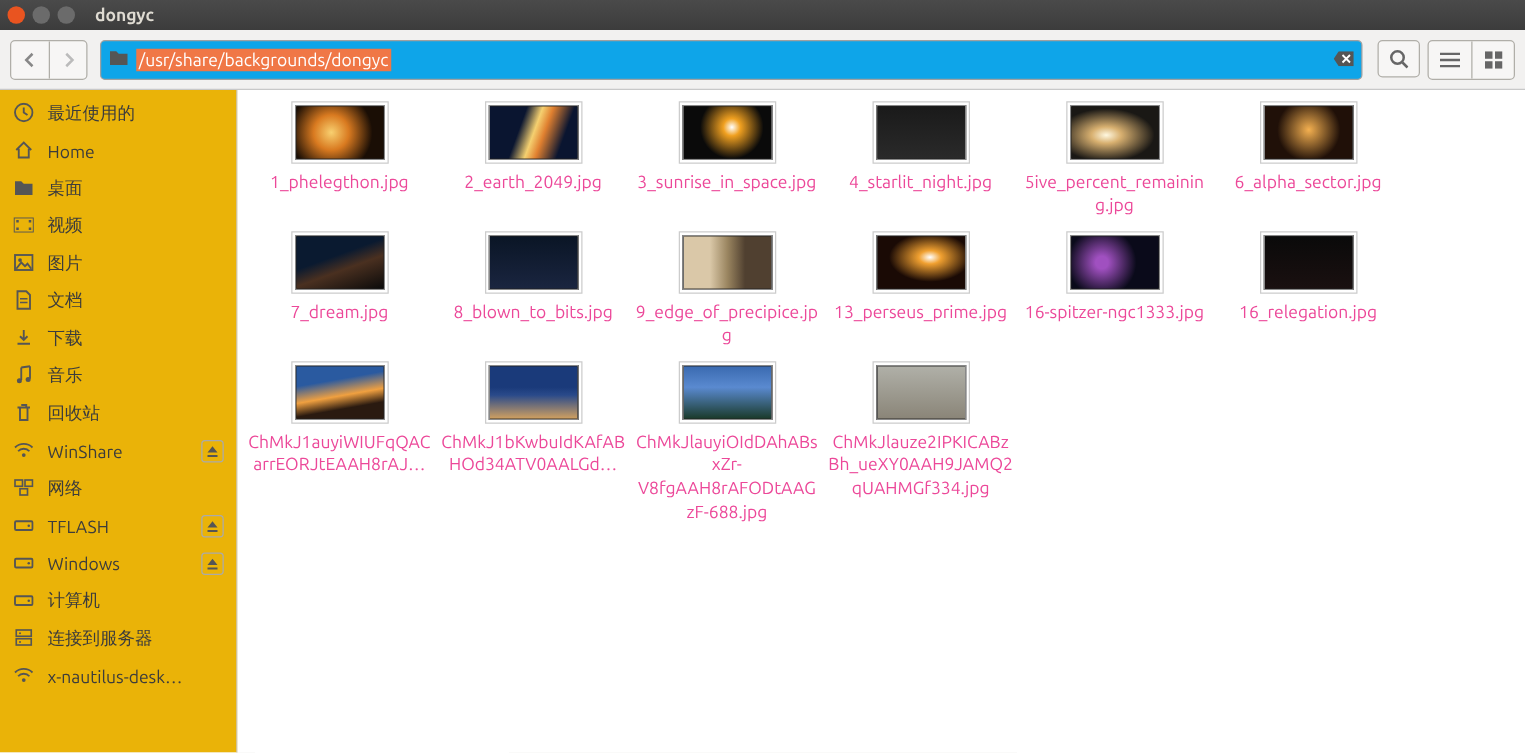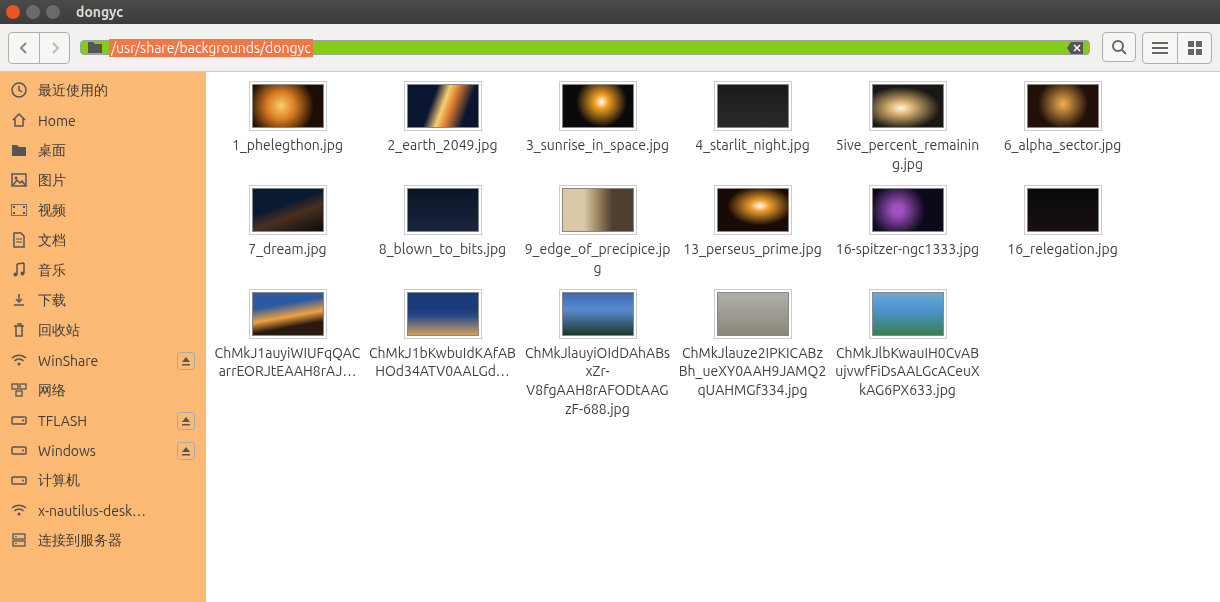--- a/index.html
+++ b/index.html
@@ -9,45 +9,45 @@
 .winbtn { width: 14px; height: 14px; border-radius: 50%; margin-right: 6px; display: inline-block; }
 .winbtn.close { background: #e95420; }
 .winbtn.min { background: #6b6b6b; }
 .winbtn.max { background: #6b6b6b; }
 .titlebar-title { color: #dfdbd2; font-weight: bold; font-size: 14px; margin-left: 10px; }
 
 .toolbar { height: 48px; background: #f2f1f0; display: flex; align-items: center; padding: 0 8px; border-bottom: 1px solid #c8c8c8; }
 .navbtns { display: flex; border: 1px solid #b0aea8; border-radius: 4px; overflow: hidden; margin-right: 10px; background: #f7f6f5; }
 .navbtn { width: 30px; height: 30px; display: flex; align-items: center; justify-content: center; color: #888; }
 .navbtn + .navbtn { border-left: 1px solid #b0aea8; }
-.pathbar { flex: 1; height: 15px; border: 1px solid #a0a0a0; border-radius: 4px; background: #84cc16; display: flex; align-items: center; padding: 0 6px; }
+.pathbar { flex: 1; height: 32px; border: 1px solid #a0a0a0; border-radius: 4px; background: #0ea5e9; display: flex; align-items: center; padding: 0 6px; }
 .pathicon { color: #555; margin-right: 6px; }
 .pathtext { flex: 1; font-size: 14px; }
 .pathtext .sel { background: #f07746; color: #fff; padding: 1px 2px; }
 .clearbtn { color: #555; }
 .rightbtns { display: flex; gap: 6px; margin-left: 12px; }
 .toolicon { width: 34px; height: 30px; border: 1px solid #b0aea8; border-radius: 4px; display: flex; align-items: center; justify-content: center; background: #f7f6f5; color: #555; }
 .viewtoggles { display: flex; border: 1px solid #b0aea8; border-radius: 4px; overflow: hidden; background: #f7f6f5; }
 .viewtoggle { width: 34px; height: 30px; display: flex; align-items: center; justify-content: center; color: #555; }
 .viewtoggle + .viewtoggle { border-left: 1px solid #b0aea8; }
 
 .main { display: flex; height: calc(602px - 24px - 48px); }
 
-.sidebar { width: 206px; background: #fdba74; border-right: 1px solid #c8c8c8; overflow-y: auto; padding: 4px 0; }
+.sidebar { width: 190px; background: #eab308; border-right: 1px solid #c8c8c8; overflow-y: auto; padding: 4px 0; }
 .sidebar-item { display: flex; align-items: center; height: 30px; padding: 0 10px; font-size: 14px; color: #3c3c3c; cursor: pointer; }
 .sidebar-icon { width: 18px; text-align: center; margin-right: 10px; color: #555; font-size: 14px; }
 .sidebar-label { flex: 1; white-space: nowrap; overflow: hidden; text-overflow: ellipsis; }
 .eject { width: 18px; height: 18px; border: 1px solid #aaa; border-radius: 3px; display: flex; align-items: center; justify-content: center; font-size: 10px; color: #555; }
 
 .content { flex: 1; background: #fff; overflow-y: auto; padding: 8px 4px; }
 .grid { display: flex; flex-wrap: wrap; align-content: flex-start; }
 .file { width: 155px; display: flex; flex-direction: column; align-items: center; margin-bottom: 10px; cursor: pointer; padding-top: 4px; }
 .thumb { width: 72px; height: 44px; border: 1px solid #888; box-shadow: 0 0 0 2px #fff, 0 0 0 3px #ccc; background: #000; position: relative; overflow: hidden; }
 .thumb-inner { position: absolute; inset: 0; }
-.filename { font-size: 14px; color: #404040; text-align: center; margin-top: 8px; line-height: 1.35; word-break: break-word; max-width: 148px; }
+.filename { font-size: 14px; color: #ec4899; text-align: center; margin-top: 8px; line-height: 1.35; word-break: break-word; max-width: 148px; }
 
 
 .t1 { background: radial-gradient(circle at 40% 50%, #f8d070, #d97a20 30%, #1a0e05 70%); }
 .t2 { background: linear-gradient(110deg, #0a1530 35%, #f5d070 50%, #e08030 60%, #0a1530 80%); }
 .t3 { background: radial-gradient(circle at 55% 40%, #fff, #f0a020 15%, #0a0a0a 55%); }
 .t4 { background: linear-gradient(#1a1a1a, #2a2a2a); }
 .t5 { background: radial-gradient(ellipse at 40% 55%, #fff8e0, #d8b070 20%, #1a1815 65%); }
 .t6 { background: radial-gradient(circle at 50% 45%, #f4b050, #201008 60%); }
 .t7 { background: linear-gradient(160deg, #0a1a30 40%, #4a3020 60%, #0a0a0a); }
 .t8 { background: linear-gradient(#0a1525, #1a2540); }
@@ -144,59 +144,59 @@
           </svg></span>
         <span class="sidebar-label">Home</span>
       </div>
       <div class="sidebar-item">
         <span class="sidebar-icon"><svg width="16" height="14" viewBox="0 0 16 14">
             <path d="M1 2 h5 l2 2 h7 v9 h-14 z" fill="#555"></path>
           </svg></span>
         <span class="sidebar-label">桌面</span>
       </div>
       <div class="sidebar-item">
-        <span class="sidebar-icon"><svg width="16" height="14" viewBox="0 0 16 14">
-            <rect x="1" y="1" width="14" height="12" stroke="#555" stroke-width="1.5" fill="none"></rect>
-            <circle cx="5" cy="5" r="1.5" fill="#555"></circle>
-            <path d="M2 12 l4-5 l3 3 l2-2 l3 4" stroke="#555" stroke-width="1.5" fill="none"></path>
-          </svg></span>
-        <span class="sidebar-label">图片</span>
-      </div>
-      <div class="sidebar-item">
         <span class="sidebar-icon"><svg width="16" height="12" viewBox="0 0 16 12">
             <rect x="0" y="0" width="16" height="12" stroke="#555" stroke-width="1.5" fill="none"></rect>
             <rect x="2" y="2" width="2" height="2" fill="#555"></rect>
             <rect x="2" y="8" width="2" height="2" fill="#555"></rect>
             <rect x="12" y="2" width="2" height="2" fill="#555"></rect>
             <rect x="12" y="8" width="2" height="2" fill="#555"></rect>
           </svg></span>
         <span class="sidebar-label">视频</span>
       </div>
       <div class="sidebar-item">
+        <span class="sidebar-icon"><svg width="16" height="14" viewBox="0 0 16 14">
+            <rect x="1" y="1" width="14" height="12" stroke="#555" stroke-width="1.5" fill="none"></rect>
+            <circle cx="5" cy="5" r="1.5" fill="#555"></circle>
+            <path d="M2 12 l4-5 l3 3 l2-2 l3 4" stroke="#555" stroke-width="1.5" fill="none"></path>
+          </svg></span>
+        <span class="sidebar-label">图片</span>
+      </div>
+      <div class="sidebar-item">
         <span class="sidebar-icon"><svg width="14" height="16" viewBox="0 0 14 16">
             <path d="M2 1 h7 l3 3 v11 h-10 z" stroke="#555" stroke-width="1.5" fill="none"></path>
             <path d="M4 7 h6 M4 10 h6" stroke="#555" stroke-width="1.2"></path>
           </svg></span>
         <span class="sidebar-label">文档</span>
+      </div>
+      <div class="sidebar-item">
+        <span class="sidebar-icon"><svg width="16" height="16" viewBox="0 0 16 16">
+            <path d="M8 2 v8 M5 7 l3 3 l3-3 M3 13 h10" stroke="#555" stroke-width="1.5" fill="none"></path>
+          </svg></span>
+        <span class="sidebar-label">下载</span>
       </div>
       <div class="sidebar-item">
         <span class="sidebar-icon"><svg width="14" height="16" viewBox="0 0 14 16">
             <path d="M5 2 v10 M12 1 v10 M5 2 l7-1" stroke="#555" stroke-width="1.5" fill="none"></path>
             <circle cx="3.5" cy="12.5" r="2" fill="#555"></circle>
             <circle cx="10.5" cy="11.5" r="2" fill="#555"></circle>
           </svg></span>
         <span class="sidebar-label">音乐</span>
       </div>
       <div class="sidebar-item">
-        <span class="sidebar-icon"><svg width="16" height="16" viewBox="0 0 16 16">
-            <path d="M8 2 v8 M5 7 l3 3 l3-3 M3 13 h10" stroke="#555" stroke-width="1.5" fill="none"></path>
-          </svg></span>
-        <span class="sidebar-label">下载</span>
-      </div>
-      <div class="sidebar-item">
         <span class="sidebar-icon"><svg width="14" height="16" viewBox="0 0 14 16">
             <path d="M2 4 h10 M4 4 v10 h6 v-10 M5 2 h4 v2" stroke="#555" stroke-width="1.5" fill="none"></path>
           </svg></span>
         <span class="sidebar-label">回收站</span>
       </div>
       <div class="sidebar-item">
         <span class="sidebar-icon"><svg width="16" height="12" viewBox="0 0 16 12">
             <path d="M1 4 a10 10 0 0 1 14 0 M3.5 7 a6 6 0 0 1 9 0" stroke="#555" stroke-width="1.5" fill="none"></path>
             <circle cx="8" cy="10" r="1.5" fill="#555"></circle>
           </svg></span>
@@ -238,37 +238,37 @@
             <path d="M5 1 l4 5 h-8 z M1 8 h8 v1.5 h-8 z" fill="#555"></path>
           </svg>
         </span>
       </div>
       <div class="sidebar-item">
         <span class="sidebar-icon"><svg width="16" height="12" viewBox="0 0 16 12">
             <rect x="1" y="3" width="14" height="7" rx="1" stroke="#555" stroke-width="1.5" fill="none"></rect>
             <circle cx="12" cy="6.5" r="1" fill="#555"></circle>
           </svg></span>
         <span class="sidebar-label">计算机</span>
-      </div>
-      <div class="sidebar-item">
-        <span class="sidebar-icon"><svg width="16" height="12" viewBox="0 0 16 12">
-            <path d="M1 4 a10 10 0 0 1 14 0 M3.5 7 a6 6 0 0 1 9 0" stroke="#555" stroke-width="1.5" fill="none"></path>
-            <circle cx="8" cy="10" r="1.5" fill="#555"></circle>
-          </svg></span>
-        <span class="sidebar-label">x-nautilus-desk…</span>
       </div>
       <div class="sidebar-item">
         <span class="sidebar-icon"><svg width="16" height="14" viewBox="0 0 16 14">
             <rect x="2" y="1" width="12" height="5" stroke="#555" stroke-width="1.3" fill="none"></rect>
             <rect x="2" y="8" width="12" height="5" stroke="#555" stroke-width="1.3" fill="none"></rect>
             <circle cx="5" cy="3.5" r="0.8" fill="#555"></circle>
             <circle cx="5" cy="10.5" r="0.8" fill="#555"></circle>
           </svg></span>
         <span class="sidebar-label">连接到服务器</span>
       </div>
+      <div class="sidebar-item">
+        <span class="sidebar-icon"><svg width="16" height="12" viewBox="0 0 16 12">
+            <path d="M1 4 a10 10 0 0 1 14 0 M3.5 7 a6 6 0 0 1 9 0" stroke="#555" stroke-width="1.5" fill="none"></path>
+            <circle cx="8" cy="10" r="1.5" fill="#555"></circle>
+          </svg></span>
+        <span class="sidebar-label">x-nautilus-desk…</span>
+      </div>
     </div>
   <div class="content">
     <div class="grid" id="grid">
         <div class="file">
           <div class="thumb">
             <div class="thumb-inner t1"></div>
           </div>
           <div class="filename">1_phelegthon.jpg</div>
         </div>
         <div class="file">
@@ -354,21 +354,15 @@
             <div class="thumb-inner t19"></div>
           </div>
           <div class="filename">ChMkJlauyiOIdDAhABsxZr-V8fgAAH8rAFODtAAGzF-688.jpg</div>
         </div>
         <div class="file">
           <div class="thumb">
             <div class="thumb-inner t20"></div>
           </div>
           <div class="filename">ChMkJlauze2IPKICABzBh_ueXY0AAH9JAMQ2qUAHMGf334.jpg</div>
         </div>
-        <div class="file">
-          <div class="thumb">
-            <div class="thumb-inner t21"></div>
-          </div>
-          <div class="filename">ChMkJlbKwauIH0CvABujvwfFiDsAALGcACeuXkAG6PX633.jpg</div>
-        </div>
       </div>
   </div>
 </div>
 
 </body></html>

